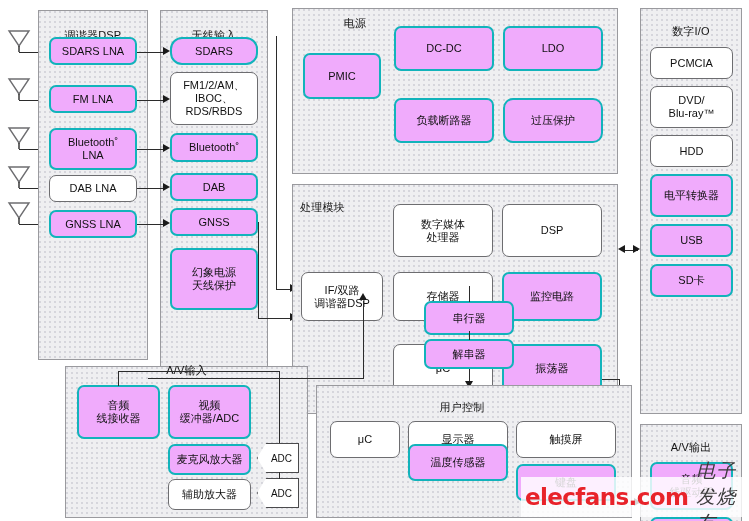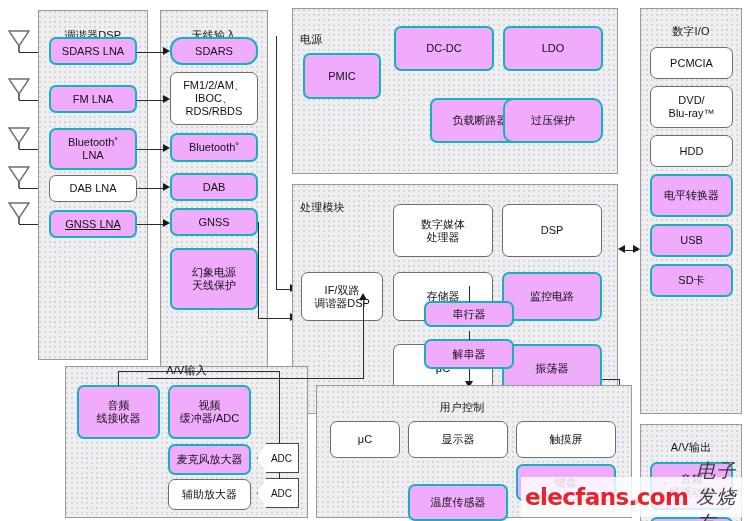--- a/index.html
+++ b/index.html
@@ -158,21 +158,21 @@
   <div class="ln-h" style="left:19px; top:188px; width:22px;"></div>
   <div class="ln-h" style="left:19px; top:224px; width:22px;"></div>
 
   <div class="panel" style="left:38px; top:10px; width:110px; height:350px;"></div>
   <div class="panel-title" style="left:38px; top:28px; width:110px;">调谐器DSP</div>
   <div class="blk teal" style="left:49px; top:37px;  width:88px; height:28px;">SDARS LNA</div>
   <div class="blk teal" style="left:49px; top:85px;  width:88px; height:28px;">FM LNA</div>
   <div class="blk teal" style="left:49px; top:128px; width:88px; height:42px;">Bluetooth˚
 LNA</div>
   <div class="blk plain" style="left:49px; top:175px; width:88px; height:27px;">DAB LNA</div>
-  <div class="blk teal" style="left:49px; top:210px; width:88px; height:28px;text-decoration:underline;">GNSS LNA</div>
+  <div class="blk teal" style="left:49px; top:210px; width:88px; height:28px;">GNSS LNA</div>
 
   <div class="panel" style="left:160px; top:10px; width:108px; height:457px;"></div>
   <div class="panel-title" style="left:160px; top:28px; width:108px;">无线输入</div>
   <div class="blk teal" style="left:170px; top:37px;  width:88px; height:28px;border-radius:12px;">SDARS</div>
   <div class="blk plain" style="left:170px; top:72px;  width:88px; height:53px;">FM1/2/AM、
 IBOC、
 RDS/RBDS</div>
   <div class="blk teal" style="left:170px; top:133px; width:88px; height:29px;">Bluetooth˚</div>
   <div class="blk teal" style="left:170px; top:173px; width:88px; height:28px;">DAB</div>
   <div class="blk teal" style="left:170px; top:208px; width:88px; height:28px;">GNSS</div>
@@ -191,25 +191,25 @@
   <div class="arw r" style="left:163px; top:219px;"></div>
 
   <div class="ln-v" style="left:276px; top:36px;  height:253px;"></div>
   <div class="ln-h" style="left:276px; top:289px; width:16px;"></div>
   <div class="arw r" style="left:290px; top:284px;"></div>
   <div class="ln-h" style="left:258px; top:318px; width:34px;"></div>
   <div class="arw r" style="left:290px; top:313px;"></div>
   <div class="ln-v" style="left:258px; top:222px; height:97px;"></div>
 
   <div class="panel" style="left:292px; top:8px; width:326px; height:166px;"></div>
-  <div class="panel-title" style="left:300px; top:32px; width:110px; text-align:left;">电源</div>
+  <div class="panel-title" style="left:300px; top:16px; width:110px; text-align:center;">电源</div>
   <div class="blk teal" style="left:303px; top:53px;  width:78px;  height:46px;">PMIC</div>
   <div class="blk teal" style="left:394px; top:26px;  width:100px; height:45px;">DC-DC</div>
   <div class="blk teal" style="left:503px; top:26px;  width:100px; height:45px;">LDO</div>
-  <div class="blk teal" style="left:394px; top:98px;  width:100px; height:45px;margin-left:36px;">负载断路器</div>
+  <div class="blk teal" style="left:394px; top:98px;  width:100px; height:45px;">负载断路器</div>
   <div class="blk teal" style="left:503px; top:98px;  width:100px; height:45px;border-radius:10px;">过压保护</div>
 
   <div class="panel" style="left:292px; top:184px; width:326px; height:230px;"></div>
   <div class="panel-title" style="left:300px; top:200px; width:110px; text-align:left;">处理模块</div>
   <div class="blk plain" style="left:301px; top:272px; width:82px;  height:49px;">IF/双路
 调谐器DSP</div>
   <div class="blk plain" style="left:393px; top:204px; width:100px; height:53px;">数字媒体
 处理器</div>
   <div class="blk plain" style="left:393px; top:272px; width:100px; height:49px;">存储器</div>
   <div class="blk plain" style="left:502px; top:204px; width:100px; height:53px;">DSP</div>
@@ -257,33 +257,33 @@
   <div class="ln-v" style="left:118px; top:371px; height:15px;"></div>
   <div class="ln-h" style="left:118px; top:371px; width:162px;"></div>
   <div class="ln-v" style="left:279px; top:371px; height:72px;"></div>
   <div class="ln-v" style="left:279px; top:472px; height:7px;"></div>
 
   <div class="ln-h" style="left:148px; top:378px; width:215px;"></div>
   <div class="ln-v" style="left:362px; top:422px; height:-0px;"></div>
   <div class="ln-v" style="left:362px; top:424px; height:0px;"></div>
   <div class="ln-v" style="left:362px; top:420px; height:0;"></div>
 
-  <div class="blk teal" style="left:424px; top:301px; width:90px; height:26px;">串行器</div>
+  <div class="blk teal" style="left:424px; top:301px; width:90px; height:34px;">串行器</div>
   <div class="blk teal" style="left:424px; top:339px; width:90px; height:30px;">解串器</div>
   <div class="ln-v" style="left:469px; top:286px; height:16px;"></div>
   <div class="ln-v" style="left:469px; top:331px; height:9px;"></div>
   <div class="ln-v" style="left:469px; top:369px; height:14px;"></div>
   <div class="arw d" style="left:465px; top:381px;"></div>
 
   <div class="panel" style="left:316px; top:385px; width:316px; height:133px;"></div>
   <div class="panel-title" style="left:304px; top:400px; width:316px;">用户控制</div>
   <div class="blk plain" style="left:330px; top:421px; width:70px;  height:37px;">μC</div>
   <div class="blk plain" style="left:408px; top:421px; width:100px; height:37px;">显示器</div>
   <div class="blk plain" style="left:516px; top:421px; width:100px; height:37px;">触摸屏</div>
-  <div class="blk teal" style="left:408px; top:484px; width:100px; height:37px;">温度传感器</div>
+  <div class="blk teal" style="left:408px; top:444px; width:100px; height:37px;">温度传感器</div>
   <div class="blk teal" style="left:516px; top:464px; width:100px; height:37px;">键盘</div>
 
   <div class="ln-h" style="left:148px; top:378px; width:216px;"></div>
   <div class="ln-v" style="left:363px; top:301px; height:78px;"></div>
   <div class="arw u" style="left:359px; top:293px;"></div>
 
   <div id="watermark">
     <span id="wm-en">elecfans.com</span>
     <span id="wm-cn">电子发烧友</span>
   </div>

